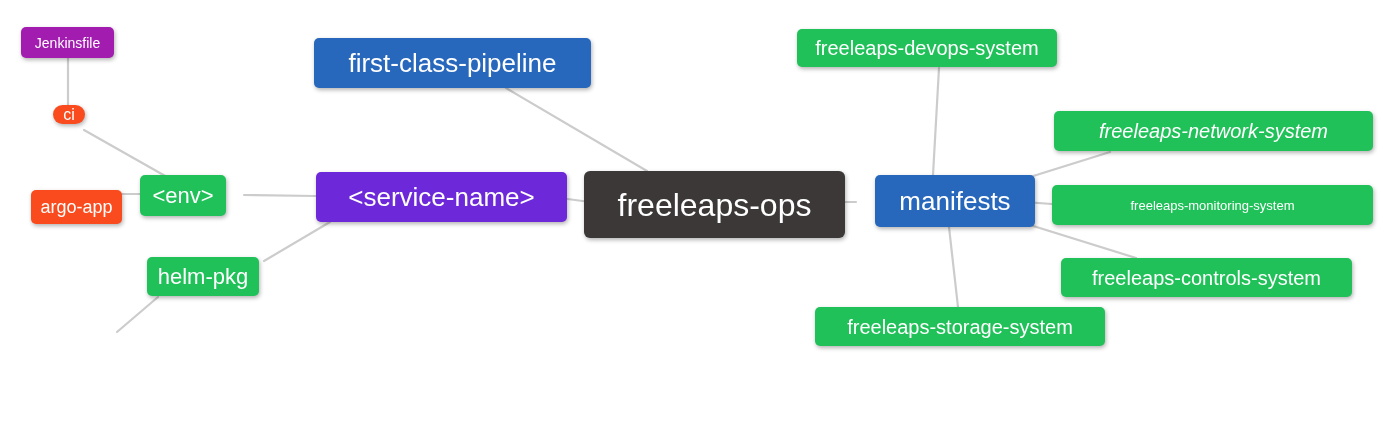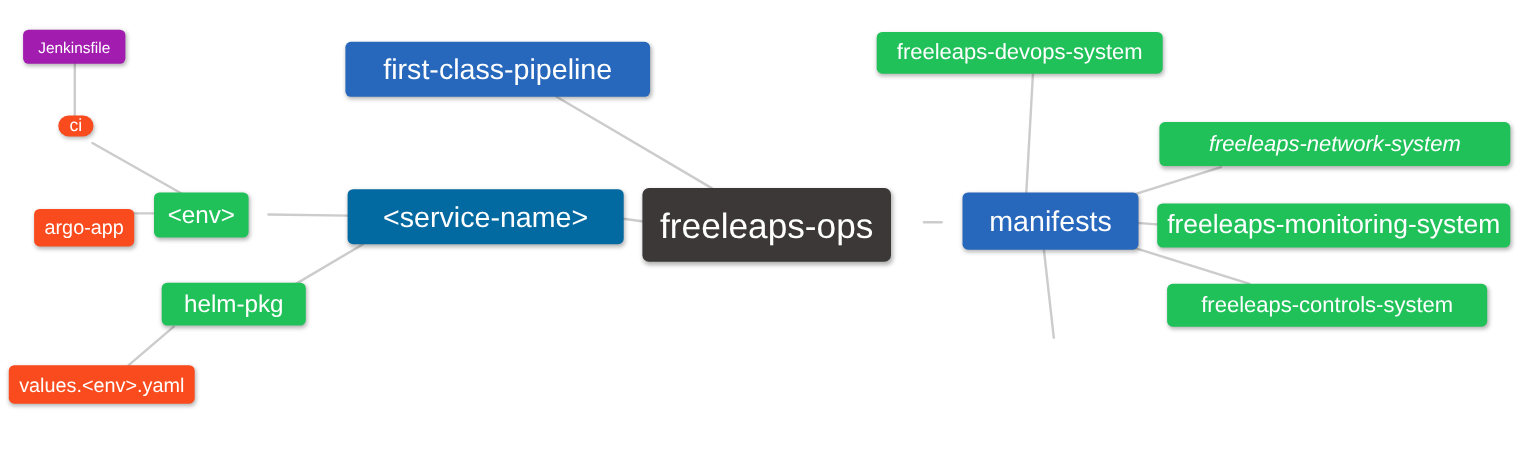--- a/index.html
+++ b/index.html
@@ -67,34 +67,34 @@
   </svg>
 
   <div class="node" style="left: 21px; top: 27px; width: 93px; height: 31px; font-size: 14px; background-color: #a21caf;">Jenkinsfile</div>
 
   <div class="node" style="left: 53px; top: 105px; width: 32px; height: 19px; font-size: 16px; background-color: rgb(249, 75, 29); border-radius: 12px;">ci</div>
 
   <div class="node" style="left: 31px; top: 190px; width: 91px; height: 34px; font-size: 18px; background-color: rgb(249, 75, 29);">argo-app</div>
 
   <div class="node" style="left: 140px; top: 175px; width: 86px; height: 41px; font-size: 22px; background-color: rgb(33, 193, 90);">&lt;env&gt;</div>
 
-  <div class="node" style="left: 147px; top: 257px; width: 131px; height: 39px; font-size: 22px; background-color: rgb(33, 193, 90);">helm-pkg</div>
+  <div class="node" style="left: 147px; top: 257px; width: 112px; height: 39px; font-size: 22px; background-color: rgb(33, 193, 90);">helm-pkg</div>
 
-  <div class="node" style="left: 8px; top: 332px; width: 169px; height: 35px; font-size: 18px; background-color: rgb(249, 75, 29);">values.&lt;env&gt;.yaml</div>
 
   <div class="node" style="left: 314px; top: 38px; width: 277px; height: 50px; font-size: 26px; background-color: rgb(39, 103, 188); text-align: right;">first-class-pipeline</div>
 
-  <div class="node" style="left: 316px; top: 172px; width: 251px; height: 50px; font-size: 26px; background-color: #0369a1;">&lt;service-name&gt;</div>
+  <div class="node" style="left: 316px; top: 172px; width: 251px; height: 50px; font-size: 26px; background-color: #6d28d9;">&lt;service-name&gt;</div>
 
-  <div class="node" style="left: 584px; top: 171px; width: 226px; height: 67px; font-size: 32px; border-radius: 6px; background-color: rgb(59, 56, 55);">freeleaps-ops</div>
+  <div class="node" style="left: 584px; top: 171px; width: 261px; height: 67px; font-size: 32px; border-radius: 6px; background-color: rgb(59, 56, 55);">freeleaps-ops</div>
 
   <div class="node" style="left: 851px; top: 175px; width: 160px; height: 52px; font-size: 26px; background-color: rgb(39, 103, 188); margin-left: 24px;">manifests</div>
 
   <div class="node" style="left: 797px; top: 29px; width: 260px; height: 38px; font-size: 20px; background-color: rgb(33, 193, 90);">freeleaps-devops-system</div>
 
   <div class="node" style="left: 1054px; top: 111px; width: 319px; height: 40px; font-size: 20px; background-color: rgb(33, 193, 90); font-style: italic;">freeleaps-network-system</div>
 
-  <div class="node" style="left: 1052px; top: 185px; width: 321px; height: 40px; font-size: 24px; background-color: rgb(33, 193, 90);">freeleaps-monitoring-system</div>
+  <div class="node" style="left: 1052px; top: 185px; width: 321px; height: 40px; font-size: 13px; background-color: rgb(33, 193, 90);">freeleaps-monitoring-system</div>
 
   <div class="node" style="left: 1061px; top: 258px; width: 291px; height: 39px; font-size: 20px; background-color: rgb(33, 193, 90);">freeleaps-controls-system</div>
 
+  <div class="node" style="left: 815px; top: 307px; width: 290px; height: 39px; font-size: 20px; background-color: rgb(33, 193, 90);">freeleaps-storage-system</div>
 
 </div>
 
 </body></html>

